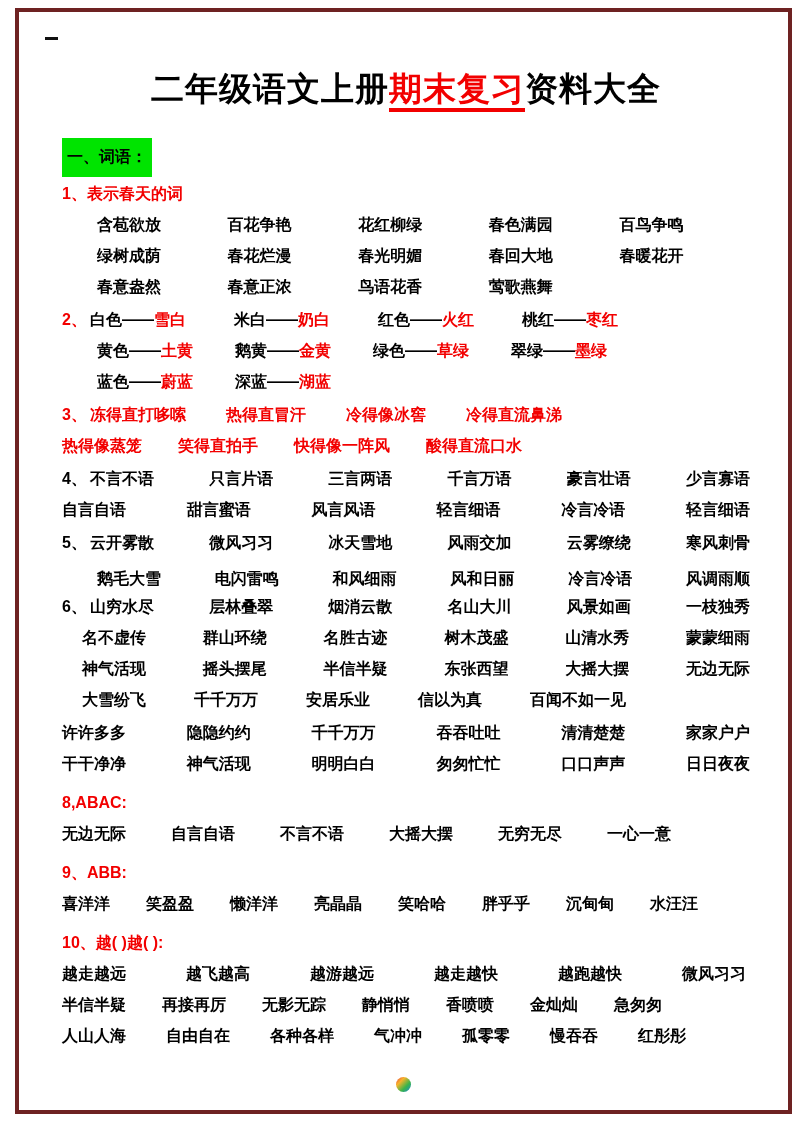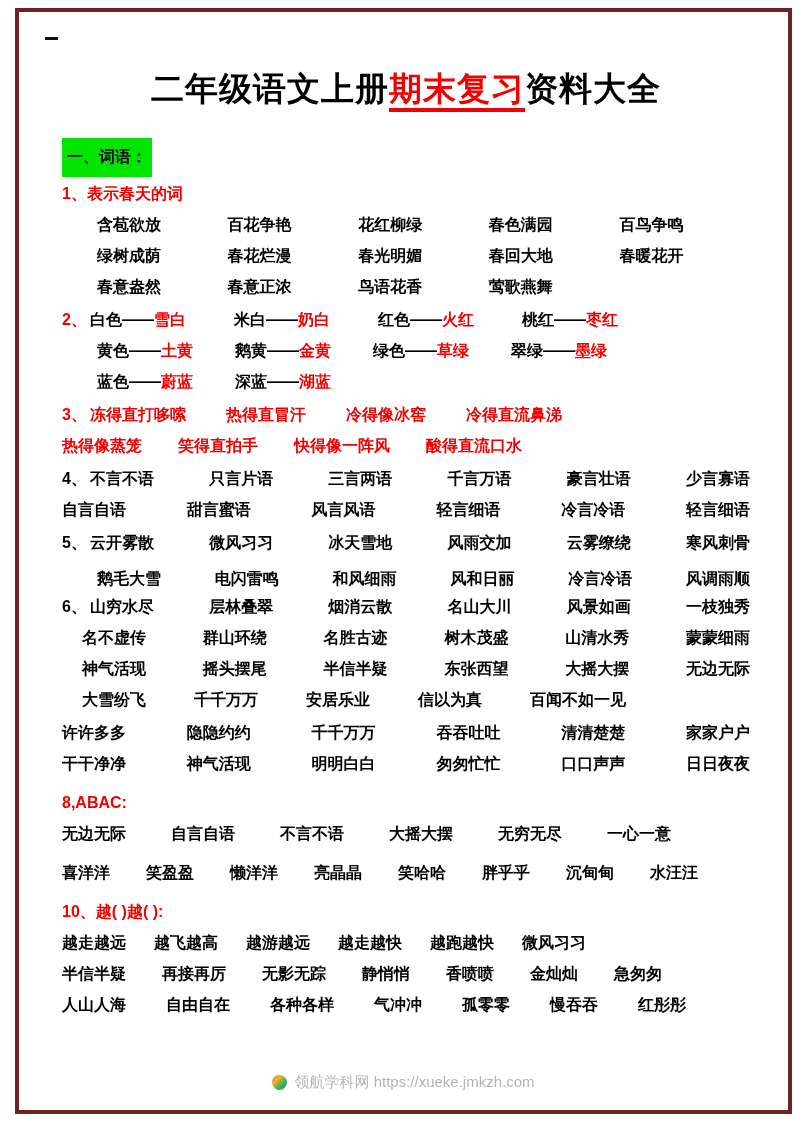--- a/index.html
+++ b/index.html
@@ -264,34 +264,35 @@
           <div class="row gapped" style="column-gap: 45px;">
             <span class="word">无边无际</span>
             <span class="word">自言自语</span>
             <span class="word">不言不语</span>
             <span class="word">大摇大摆</span>
             <span class="word">无穷无尽</span>
             <span class="word">一心一意</span>
           </div>
         </div>
         <div class="section">
+          <div class="sec-heading red">9、ABB:</div>
           <div class="row gapped" style="column-gap: 36px;">
             <span class="word">喜洋洋</span>
             <span class="word">笑盈盈</span>
             <span class="word">懒洋洋</span>
             <span class="word">亮晶晶</span>
             <span class="word">笑哈哈</span>
             <span class="word">胖乎乎</span>
             <span class="word">沉甸甸</span>
             <span class="word">水汪汪</span>
           </div>
         </div>
         <div class="section">
           <div class="sec-heading red">10、越( )越(  ):</div>
-          <div class="row gapped" style="column-gap: 28px;">
+          <div class="row gapped" style="column-gap: 60px;">
             <span class="word">越走越远</span>
             <span class="word">越飞越高</span>
             <span class="word">越游越远</span>
             <span class="word">越走越快</span>
             <span class="word">越跑越快</span>
             <span class="word">微风习习</span>
           </div>
           <div class="row gapped" style="column-gap: 36px;">
             <span class="word">半信半疑</span>
             <span class="word">再接再厉</span>
@@ -309,15 +310,14 @@
             <span class="word">孤零零</span>
             <span class="word">慢吞吞</span>
             <span class="word">红彤彤</span>
           </div>
         </div>
       </div>
   </div>
 
   <div class="footer">
     <span class="logo-dot"></span>
-    <span>领航学科网 https://xueke.jmkzh.com</span>
   </div>
 </div>
 
 </body></html>

